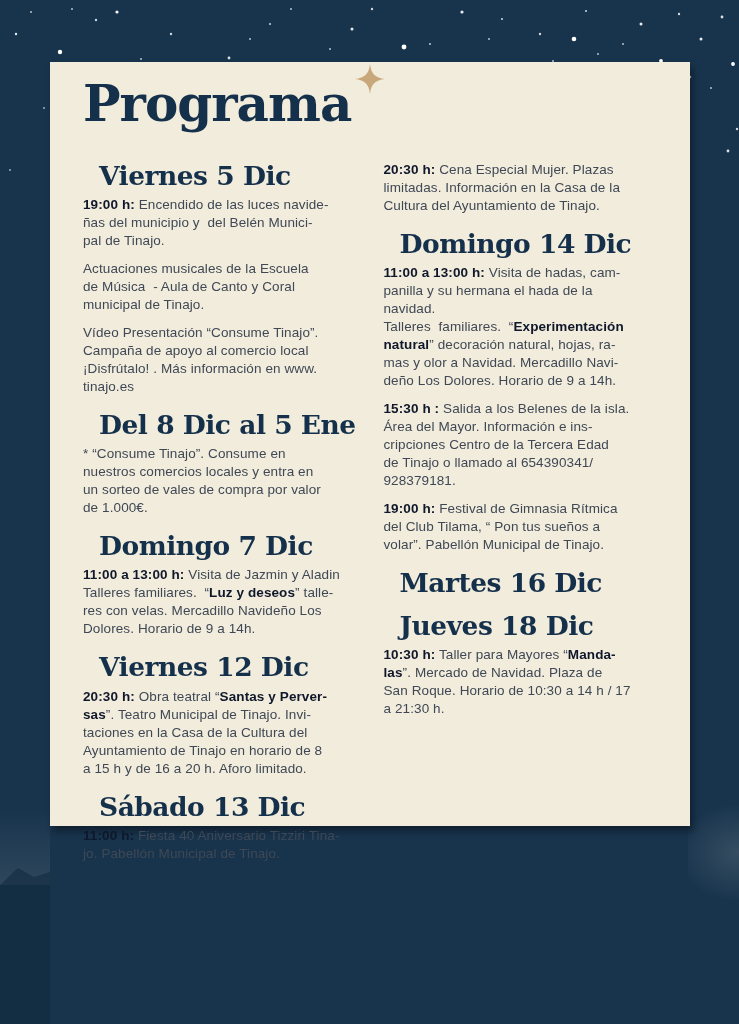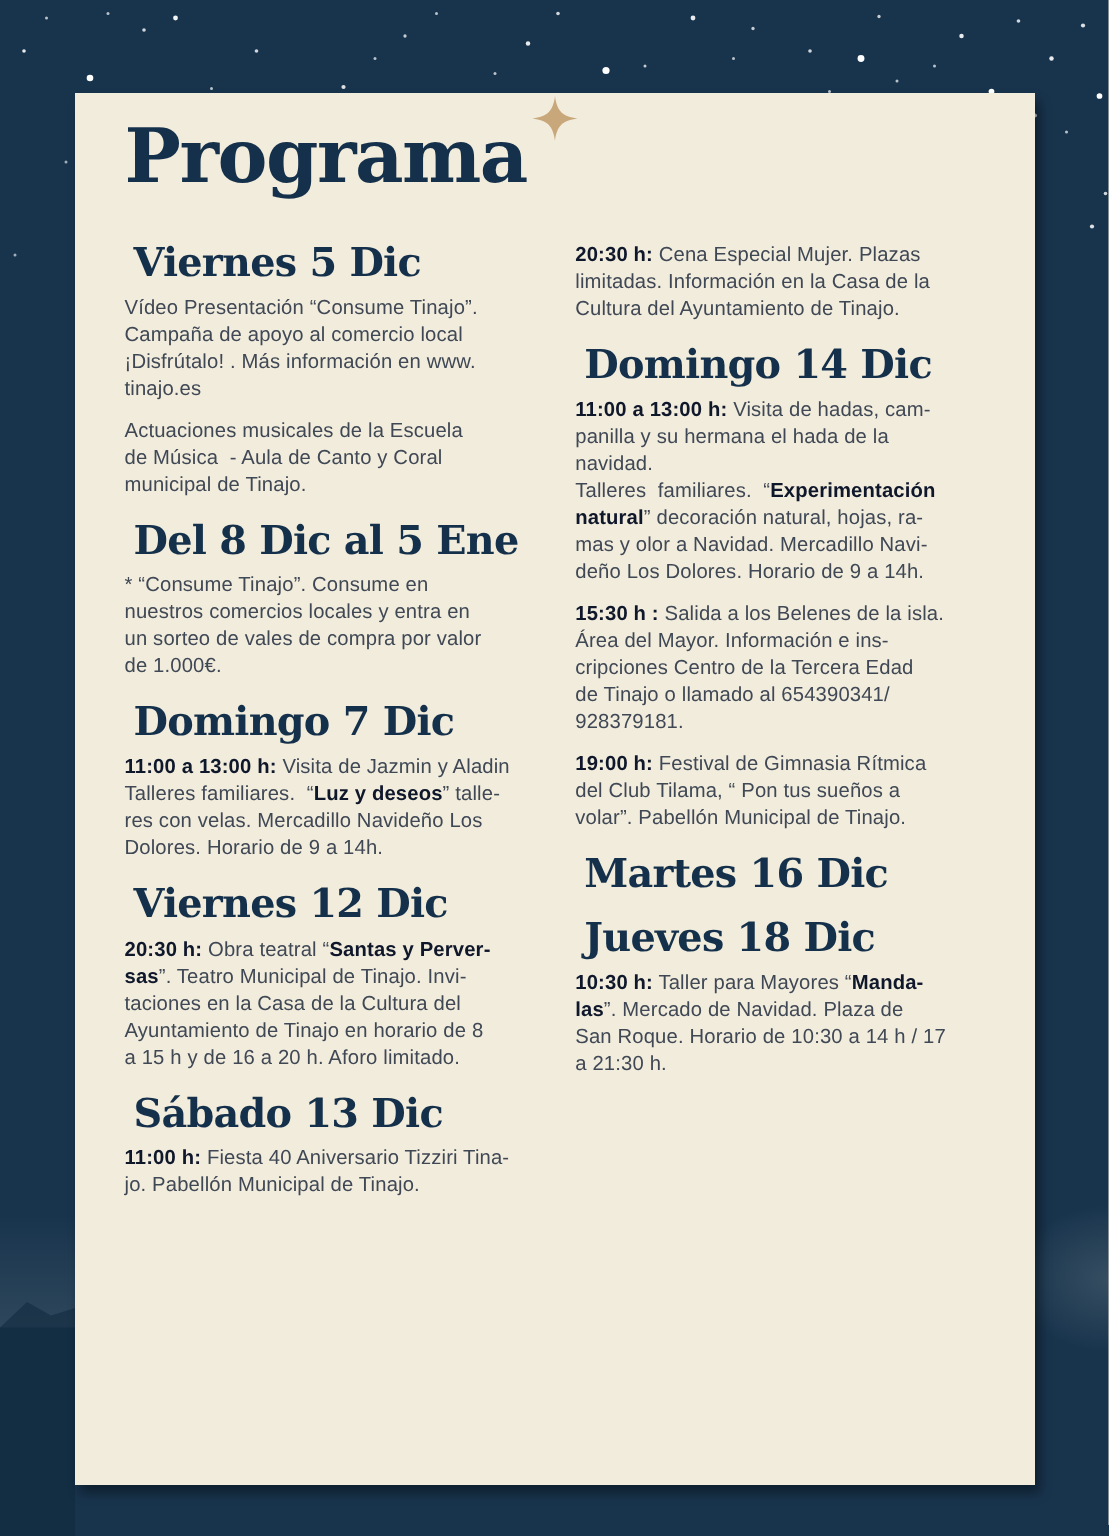--- a/index.html
+++ b/index.html
@@ -13,39 +13,39 @@
   *{margin:0;padding:0;box-sizing:border-box;}
   html,body{width:739px;height:1024px;overflow:hidden;}
   body{background:var(--background);position:relative;font-family:"Liberation Sans",sans-serif;}
   .stars{position:absolute;left:0;top:0;pointer-events:none;}
   .mountain-left{position:absolute;left:0;top:780px;pointer-events:none;}
   .glow-right{
     position:absolute;left:688px;top:785px;width:51px;height:150px;pointer-events:none;
     background:radial-gradient(ellipse 90px 70px at 100% 45%, rgba(240,235,220,0.14), rgba(240,235,220,0.0) 70%);
   }
   .panel{
-    position:absolute;left:50px;top:62px;width:640px;height:928px;
+    position:absolute;left:50px;top:62px;width:640px;height:764px;
     background:var(--panel);
     box-shadow:3px 5px 7px rgba(0,0,0,0.40);
     padding:14px 24px 0 33px;
   }
   .title{
     font-family:"DejaVu Serif","Liberation Serif",serif;
     font-weight:bold;font-size:50px;line-height:1.1;
     letter-spacing:-1px;color:var(--heading);
     margin:0 0 30px 0;white-space:nowrap;
   }
   .title .sparkle{vertical-align:top;margin-left:4px;transform:translateY(-12px);}
   .columns{display:flex;gap:18px;}
   .col{width:calc(50% - 9px);}
   .date-heading{
     font-family:"DejaVu Serif","Liberation Serif",serif;
     font-weight:bold;font-size:26.5px;line-height:1.1;
     letter-spacing:-0.5px;color:var(--heading);
-    margin:14px 0 6px 6px;
+    margin:14px 0 6px 16px;
   }
   .col > :first-child{margin-top:0;}
   .event{
     font-size:13.5px;line-height:18px;letter-spacing:0.1px;
     color:var(--body-text);
     margin:0 0 10px 0;
     white-space:pre-wrap;
   }
   .event strong{font-weight:bold;color:#0f172a;}
 </style>
@@ -117,27 +117,30 @@
 
 <div class="glow-right"></div>
 
 <main class="panel">
   <h1 class="title"><span>Programa</span><svg class="sparkle" width="30" height="30" viewBox="0 0 24 24">
         <path d="M12 0 C13 8 16 11 24 12 C16 13 13 16 12 24 C11 16 8 13 0 12 C8 11 11 8 12 0 Z" fill="#c8a87a"></path>
       </svg></h1>
   <div class="columns">
     <div class="col" id="col-left">
         <h2 class="date-heading">Viernes 5 Dic</h2>
+        <p class="event"><strong>19:00 h:</strong><span> Encendido de las luces navide-
+ñas del municipio y  del Belén Munici-
+pal de Tinajo.</span></p>
+        <p class="event"><span>Actuaciones musicales de la Escuela
+de Música  - Aula de Canto y Coral
+municipal de Tinajo.</span></p>
         <p class="event"><span>Vídeo Presentación “Consume Tinajo”.
 Campaña de apoyo al comercio local
 ¡Disfrútalo! . Más información en www.
 tinajo.es</span></p>
-        <p class="event"><span>Actuaciones musicales de la Escuela
-de Música  - Aula de Canto y Coral
-municipal de Tinajo.</span></p>
         <h2 class="date-heading">Del 8 Dic al 5 Ene</h2>
         <p class="event"><span>* “Consume Tinajo”. Consume en
 nuestros comercios locales y entra en
 un sorteo de vales de compra por valor
 de 1.000€.</span></p>
         <h2 class="date-heading">Domingo 7 Dic</h2>
         <p class="event"><strong>11:00 a 13:00 h:</strong><span> Visita de Jazmin y Aladin
 Talleres familiares.  “</span><strong>Luz y deseos</strong><span>” talle-
 res con velas. Mercadillo Navideño Los
 Dolores. Horario de 9 a 14h.</span></p>

